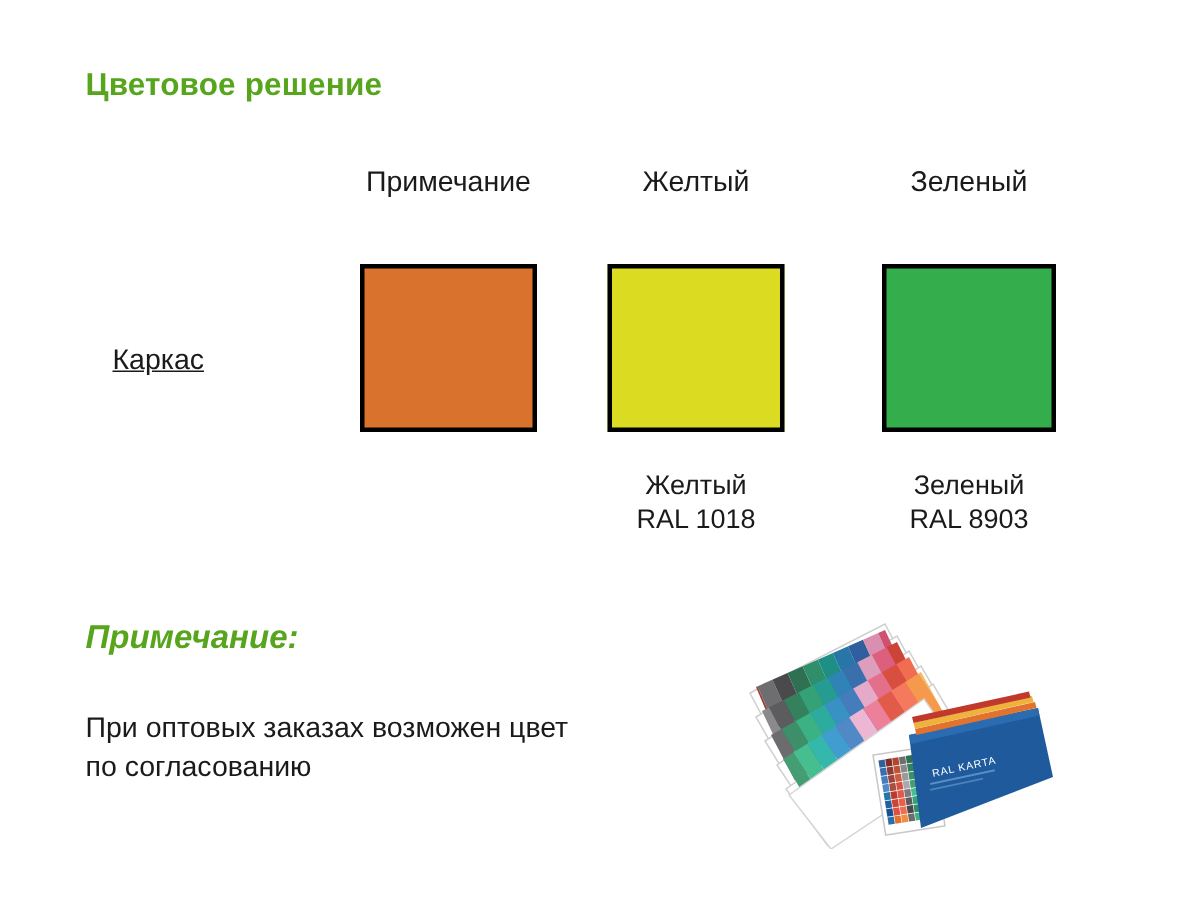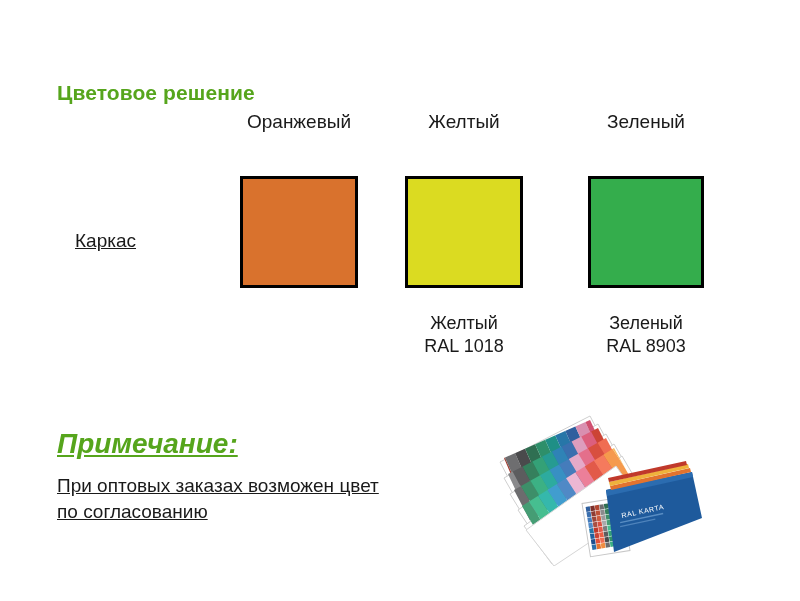--- a/index.html
+++ b/index.html
@@ -84,62 +84,60 @@
     font-size: 18px;
     line-height: 23px;
     color: #1a1a1a;
     white-space: nowrap;
   }
 
   
   .note-title {
     position: absolute;
     left: 57px;
-    top: 428px;
-    font-size: 28px;
+    top: 412px;
+    font-size: 22px;
     font-weight: bold;
     font-style: italic;
     color: #56a51c;
     white-space: nowrap;
-    text-decoration: underline;
   }
   .note-body {
     position: absolute;
     left: 57px;
     top: 473px;
     width: 430px;
     font-size: 19px;
     line-height: 26px;
     color: #1a1a1a;
-    text-decoration: underline;
   }
 
   
   .fandeck {
     position: absolute;
     left: 494px;
     top: 414px;
     width: 212px;
     height: 152px;
   }
   .fandeck svg { display: block; }
 </style>
 </head>
 <body>
 
 <div class="slide">
 
-  <div class="title" style="color: rgb(86, 165, 28); margin-top: 36px;">Цветовое решение</div>
+  <div class="title" style="color: rgb(86, 165, 28);">Цветовое решение</div>
 
   <div class="table">
 
     <div class="row-label">Каркас</div>
 
     <div class="col col-1">
-      <div class="col-head">Оранжевый</div>
+      <div class="col-head">Примечание</div>
       <div class="swatch-wrap">
         <div class="swatch" id="sw0" style="background: rgb(217, 114, 45); border-color: rgb(0, 0, 0);"></div>
       </div>
     </div>
 
     <div class="col col-2">
       <div class="col-head">Желтый</div>
       <div class="swatch-wrap">
         <div class="swatch" id="sw1" style="background: rgb(219, 219, 33); border-color: rgb(0, 0, 0);"></div>
       </div>

